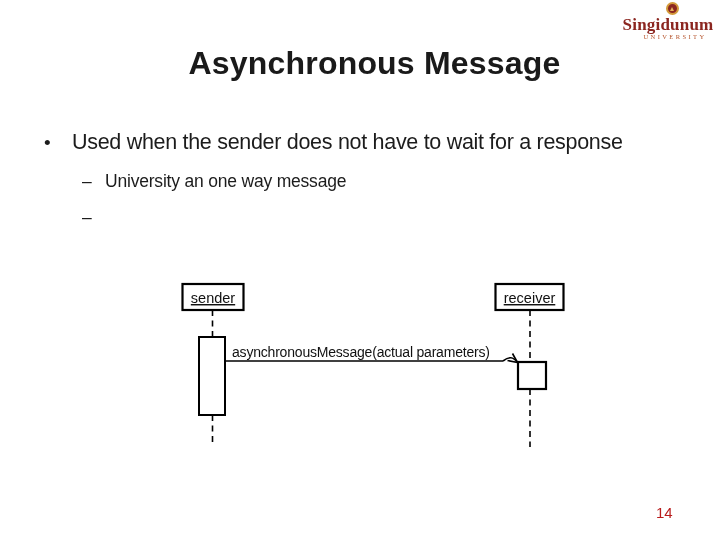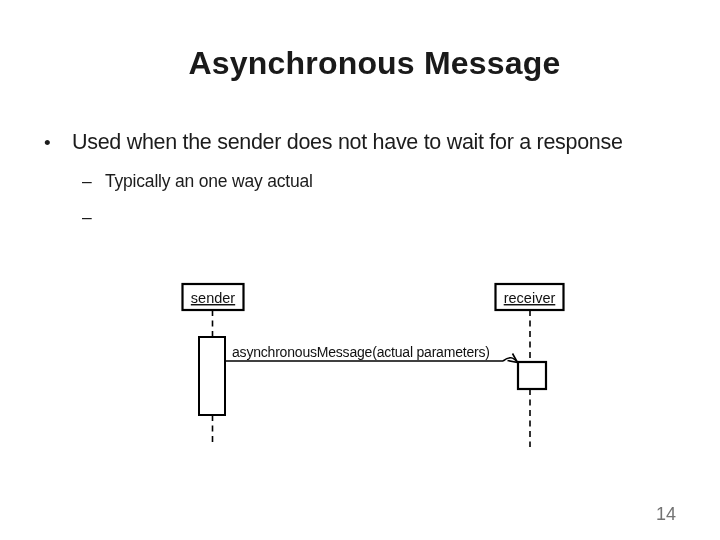--- a/index.html
+++ b/index.html
@@ -63,39 +63,44 @@
   .diagram text{
     font-family:"Liberation Sans", sans-serif;
     fill:#111111;
   }
   .diagram .obj-label{font-size:14.5px;text-decoration:underline;}
   .diagram .msg-label{font-size:14px;letter-spacing:-0.2px;}
 
   
   .page-number{
     position:absolute;left:656px;top:504px;
-    font-size:18px;color:#737373;
+    font-size:15px;color:#b91c1c;
   }
 </style>
 </head>
 <body>
 
 <div class="slide">
 
+  <div class="logo">
+    <div class="logo-emblem"></div>
+    <div class="logo-name">Singidunum</div>
+    <div class="logo-subtitle">University</div>
+  </div>
 
   <h1 class="title">Asynchronous Message</h1>
 
   <div class="bullet-row bullet-main">
     <span class="marker">•</span>
     <span class="text">Used when the sender does not have to wait for a response</span>
   </div>
 
   <div class="bullet-row bullet-sub bullet-sub1">
     <span class="marker">–</span>
-    <span class="text">Typically an one way actual</span>
+    <span class="text">University an one way message</span>
   </div>
   <div class="bullet-row bullet-sub bullet-sub2">
     <span class="marker">–</span>
   </div>
 
   <svg class="diagram" width="410" height="175" viewBox="0 0 410 175">
 
     <line x1="42.5" y1="35" x2="42.5" y2="62" stroke="#000" stroke-width="1.6" stroke-dasharray="6 4.5"></line>
     <line x1="42.5" y1="140" x2="42.5" y2="170" stroke="#000" stroke-width="1.6" stroke-dasharray="6 4.5"></line>
 

